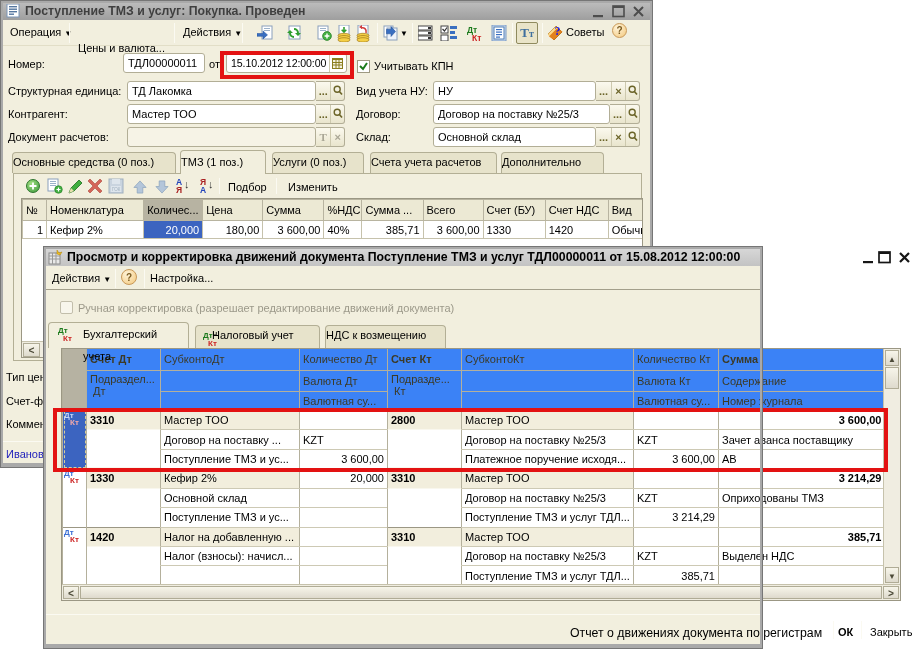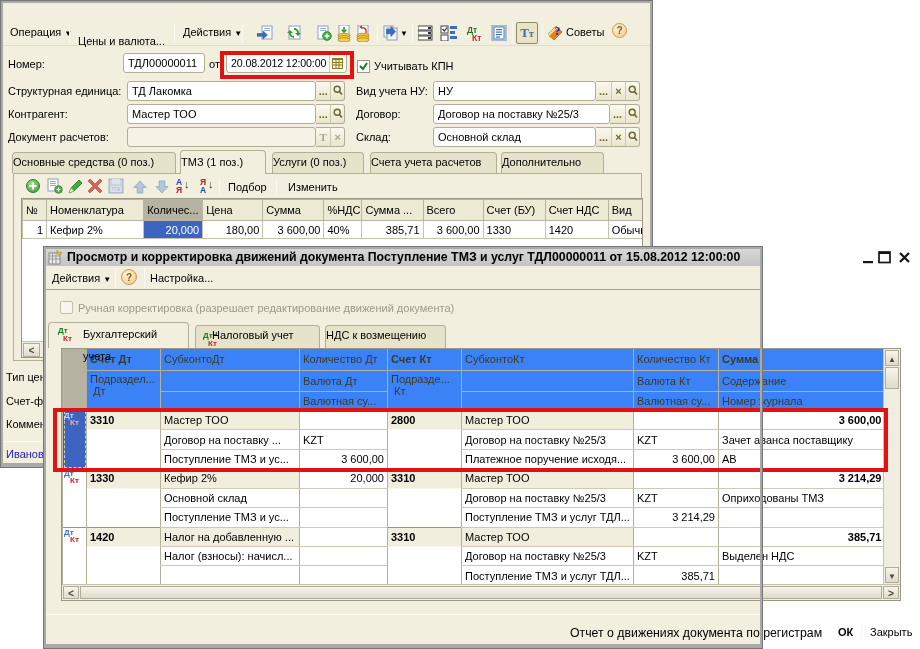--- a/index.html
+++ b/index.html
@@ -43,25 +43,45 @@
 .dtkt{position:relative;width:18px;height:15px;font-size:8px;font-weight:bold;line-height:8px}
 .dtkt .d{position:absolute;left:0;top:0;color:#3b6fd4}
 .dtkt .k{position:absolute;left:6px;top:7px;color:#cc2222}
 .sel2{background:#3c64c0;outline:1px dashed #d8cf9a;outline-offset:-2px}
 .dtktsel .d{color:#c4d4f6}.dtktsel .k{color:#f4a9a9}
 </style></head>
 <body>
 
 <div class="win" id="w1" style="left:0;top:0;width:653px;height:468px">
  <div class="wc">
+  <div class="tbar">
+   <svg width="14" height="14" style="margin-left:4px" viewBox="0 0 14 14">
+          <rect x="1" y="0" width="12" height="13" fill="#fff" stroke="#7d96b8"></rect>
+          <rect x="3" y="2" width="8" height="1.4" fill="#5577a0"></rect>
+          <rect x="3" y="4.5" width="8" height="1.4" fill="#5577a0"></rect>
+          <rect x="3" y="7" width="8" height="1.4" fill="#5577a0"></rect>
+          <rect x="3" y="9.5" width="5" height="1.4" fill="#5577a0"></rect>
+        </svg>
+   <span class="ttl" style="margin-left:5px;color:#3f3f3f">Поступление ТМЗ и услуг: Покупка. Проведен</span>
+   <svg class="abs" style="left:590px;top:3px" width="13" height="13" viewBox="0 0 13 13">
+          <rect x="1" y="10" width="10" height="2.2" fill="#4d4d4d"></rect>
+        </svg>
+   <svg class="abs" style="left:610px;top:3px" width="13" height="13" viewBox="0 0 13 13">
+          <rect x="1" y="1" width="11" height="10.5" fill="none" stroke="#4d4d4d" stroke-width="1.6"></rect>
+          <rect x="1" y="1" width="11" height="2" fill="#4d4d4d"></rect>
+        </svg>
+   <svg class="abs" style="left:630px;top:3px" width="13" height="13" viewBox="0 0 13 13">
+          <path d="M2 2l9 9M11 2l-9 9" stroke="#4d4d4d" stroke-width="2"></path>
+        </svg>
+  </div>
 
   <div class="abs" style="left:2px;right:2px;top:20px;height:26px;border-bottom:1px solid #e2dec7">
    <span class="lbl" style="left:8px;top:6px">Операция <span style="font-size:8px">▼</span></span>
    <div class="sep" style="left:67px;top:3px;height:20px"></div>
-   <span class="lbl" style="left:76px;top:15px">Цены и валюта...</span>
+   <span class="lbl" style="left:76px;top:22px">Цены и валюта...</span>
    <div class="sep" style="left:172px;top:3px;height:20px"></div>
    <span class="lbl" style="left:181px;top:6px">Действия <span style="font-size:8px">▼</span></span>
    <div class="sep" style="left:240px;top:3px;height:20px"></div>
    <svg class="abs" style="left:255px;top:5px" width="16" height="16" viewBox="0 0 16 16">
           <rect x="5" y="1" width="10" height="13" fill="#fff" stroke="#8aa0bc"></rect>
           <rect x="7" y="3" width="6" height="1" fill="#9bb1c9"></rect>
           <rect x="7" y="5" width="6" height="1" fill="#9bb1c9"></rect>
           <path d="M0 8.5h6v-2.6l4.5 4-4.5 4v-2.6H0z" fill="#3a6fc0" stroke="#1d4f9a" stroke-width="0.5"></path>
         </svg>
    <svg class="abs" style="left:284px;top:5px" width="16" height="16" viewBox="0 0 16 16">
@@ -133,21 +153,21 @@
           <path d="M2 12.6L10 4.6l5.5 3L7 16z" fill="#e2821e"></path>
           <text x="7.5" y="11" font-size="12" font-weight="bold" fill="#1d1dea" font-family="Liberation Serif">?</text>
         </svg>
    <span class="abs" style="left:564px;top:6px">Советы</span>
    <div class="abs" style="left:610px;top:3px;width:15px;height:15px;border-radius:50%;background:radial-gradient(circle at 35% 30%,#fef3d8,#f3c87c);border:1px solid #c89858;text-align:center;font-size:10px;font-weight:bold;color:#7a5a20;line-height:14px">?</div>
   </div>
 
   <span class="lbl" style="left:8px;top:58px">Номер:</span>
   <div class="field" style="left:123px;top:53px;width:82px">ТДЛ00000011</div>
   <span class="lbl" style="left:209px;top:58px">от</span>
-  <div class="field" style="left:226px;top:53px;width:121px;padding-right:17px;font-size:10.6px;letter-spacing:-0.1px">20.08.2012 12:00:00</div>
+  <div class="field" style="left:226px;top:53px;width:121px;padding-right:17px;font-size:10.6px;letter-spacing:-0.1px">15.10.2012 12:00:00</div>
   <div class="abs" style="left:329px;top:54px;width:16px;height:18px;border-left:1px solid #cdc9ae;display:flex;align-items:center;justify-content:center">
     <svg width="11" height="11" viewBox="0 0 11 11">
           <rect x="0" y="0" width="11" height="11" fill="#8a7d1e"></rect>
           <rect x="1" y="2" width="9" height="8" fill="#f5f2e0"></rect>
           <path d="M1 4.5h9M1 7h9M4 2v8M7 2v8" stroke="#8a7d1e" stroke-width="1"></path>
         </svg>
   </div>
   <div class="redbox" style="left:220px;top:51px;width:134px;height:28px"></div>
   <div class="abs" style="left:357px;top:60px;width:13px;height:13px;background:#fff;border:1px solid #9e9a82">
         <svg width="11" height="11" viewBox="0 0 11 11">

